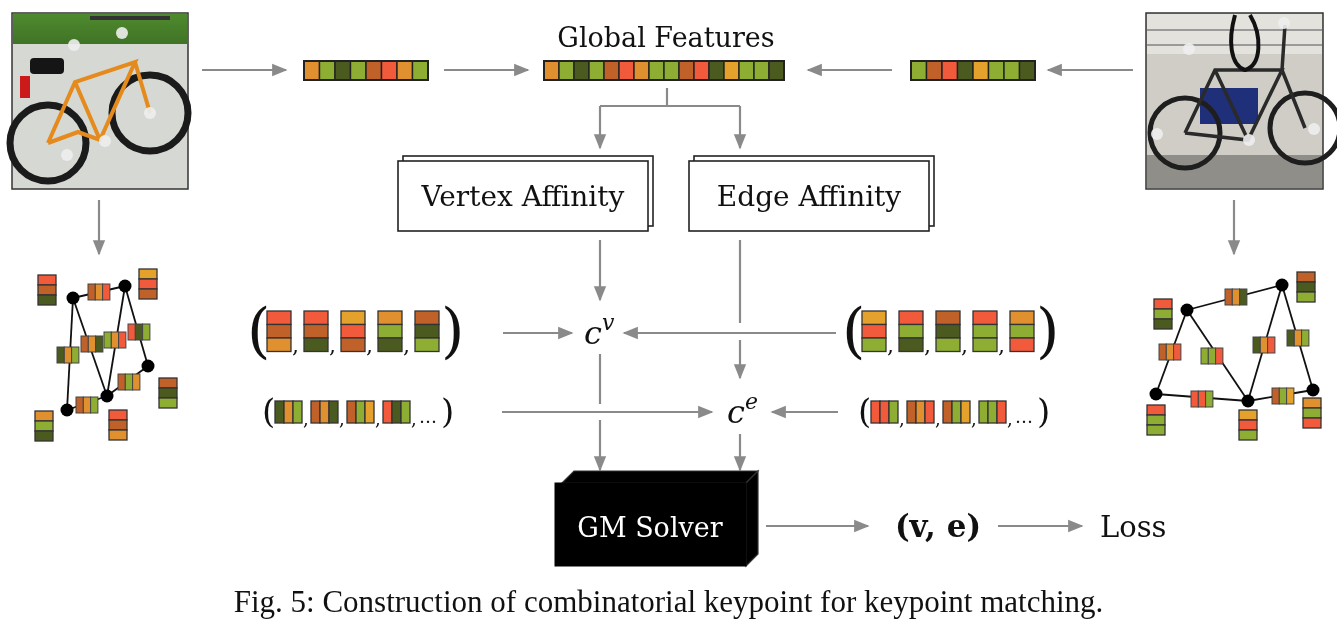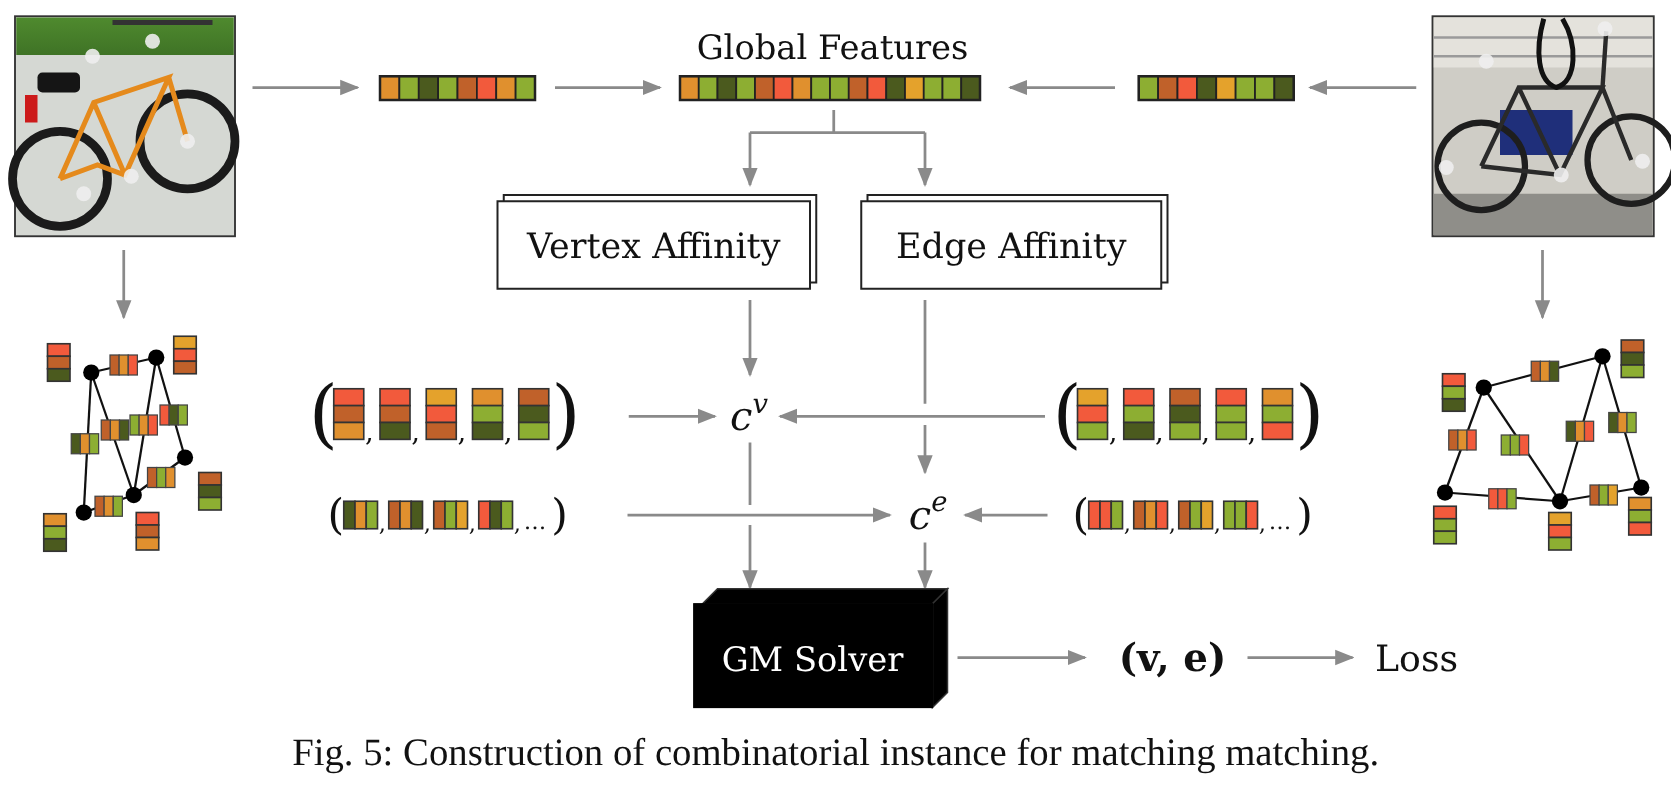--- a/index.html
+++ b/index.html
@@ -428,13 +428,13 @@
     <path d="M562,483 L574,471 L758,471 L746,483 Z" fill="#000" stroke="#333" stroke-width="1.2"></path>
     <path d="M746,483 L758,471 L758,554 L746,566 Z" fill="#000" stroke="#333" stroke-width="1.2"></path>
     <rect x="555" y="483" width="191" height="83" fill="#000" stroke="#000"></rect>
     <text x="650" y="537" font-size="27" fill="#ffffff" text-anchor="middle" font-family="DejaVu Serif, serif">GM Solver</text>
   </g>
 
   <text class="label" x="938" y="537" font-size="31" font-weight="bold" text-anchor="middle">(v, e)</text>
   <text class="label" x="1100" y="537" font-size="29">Loss</text>
 </svg>
 
-<div class="caption">Fig. 5: Construction of combinatorial instance for matching matching.</div>
+<div class="caption">Fig. 5: Construction of combinatorial keypoint for keypoint matching.</div>
 
 </body></html>

